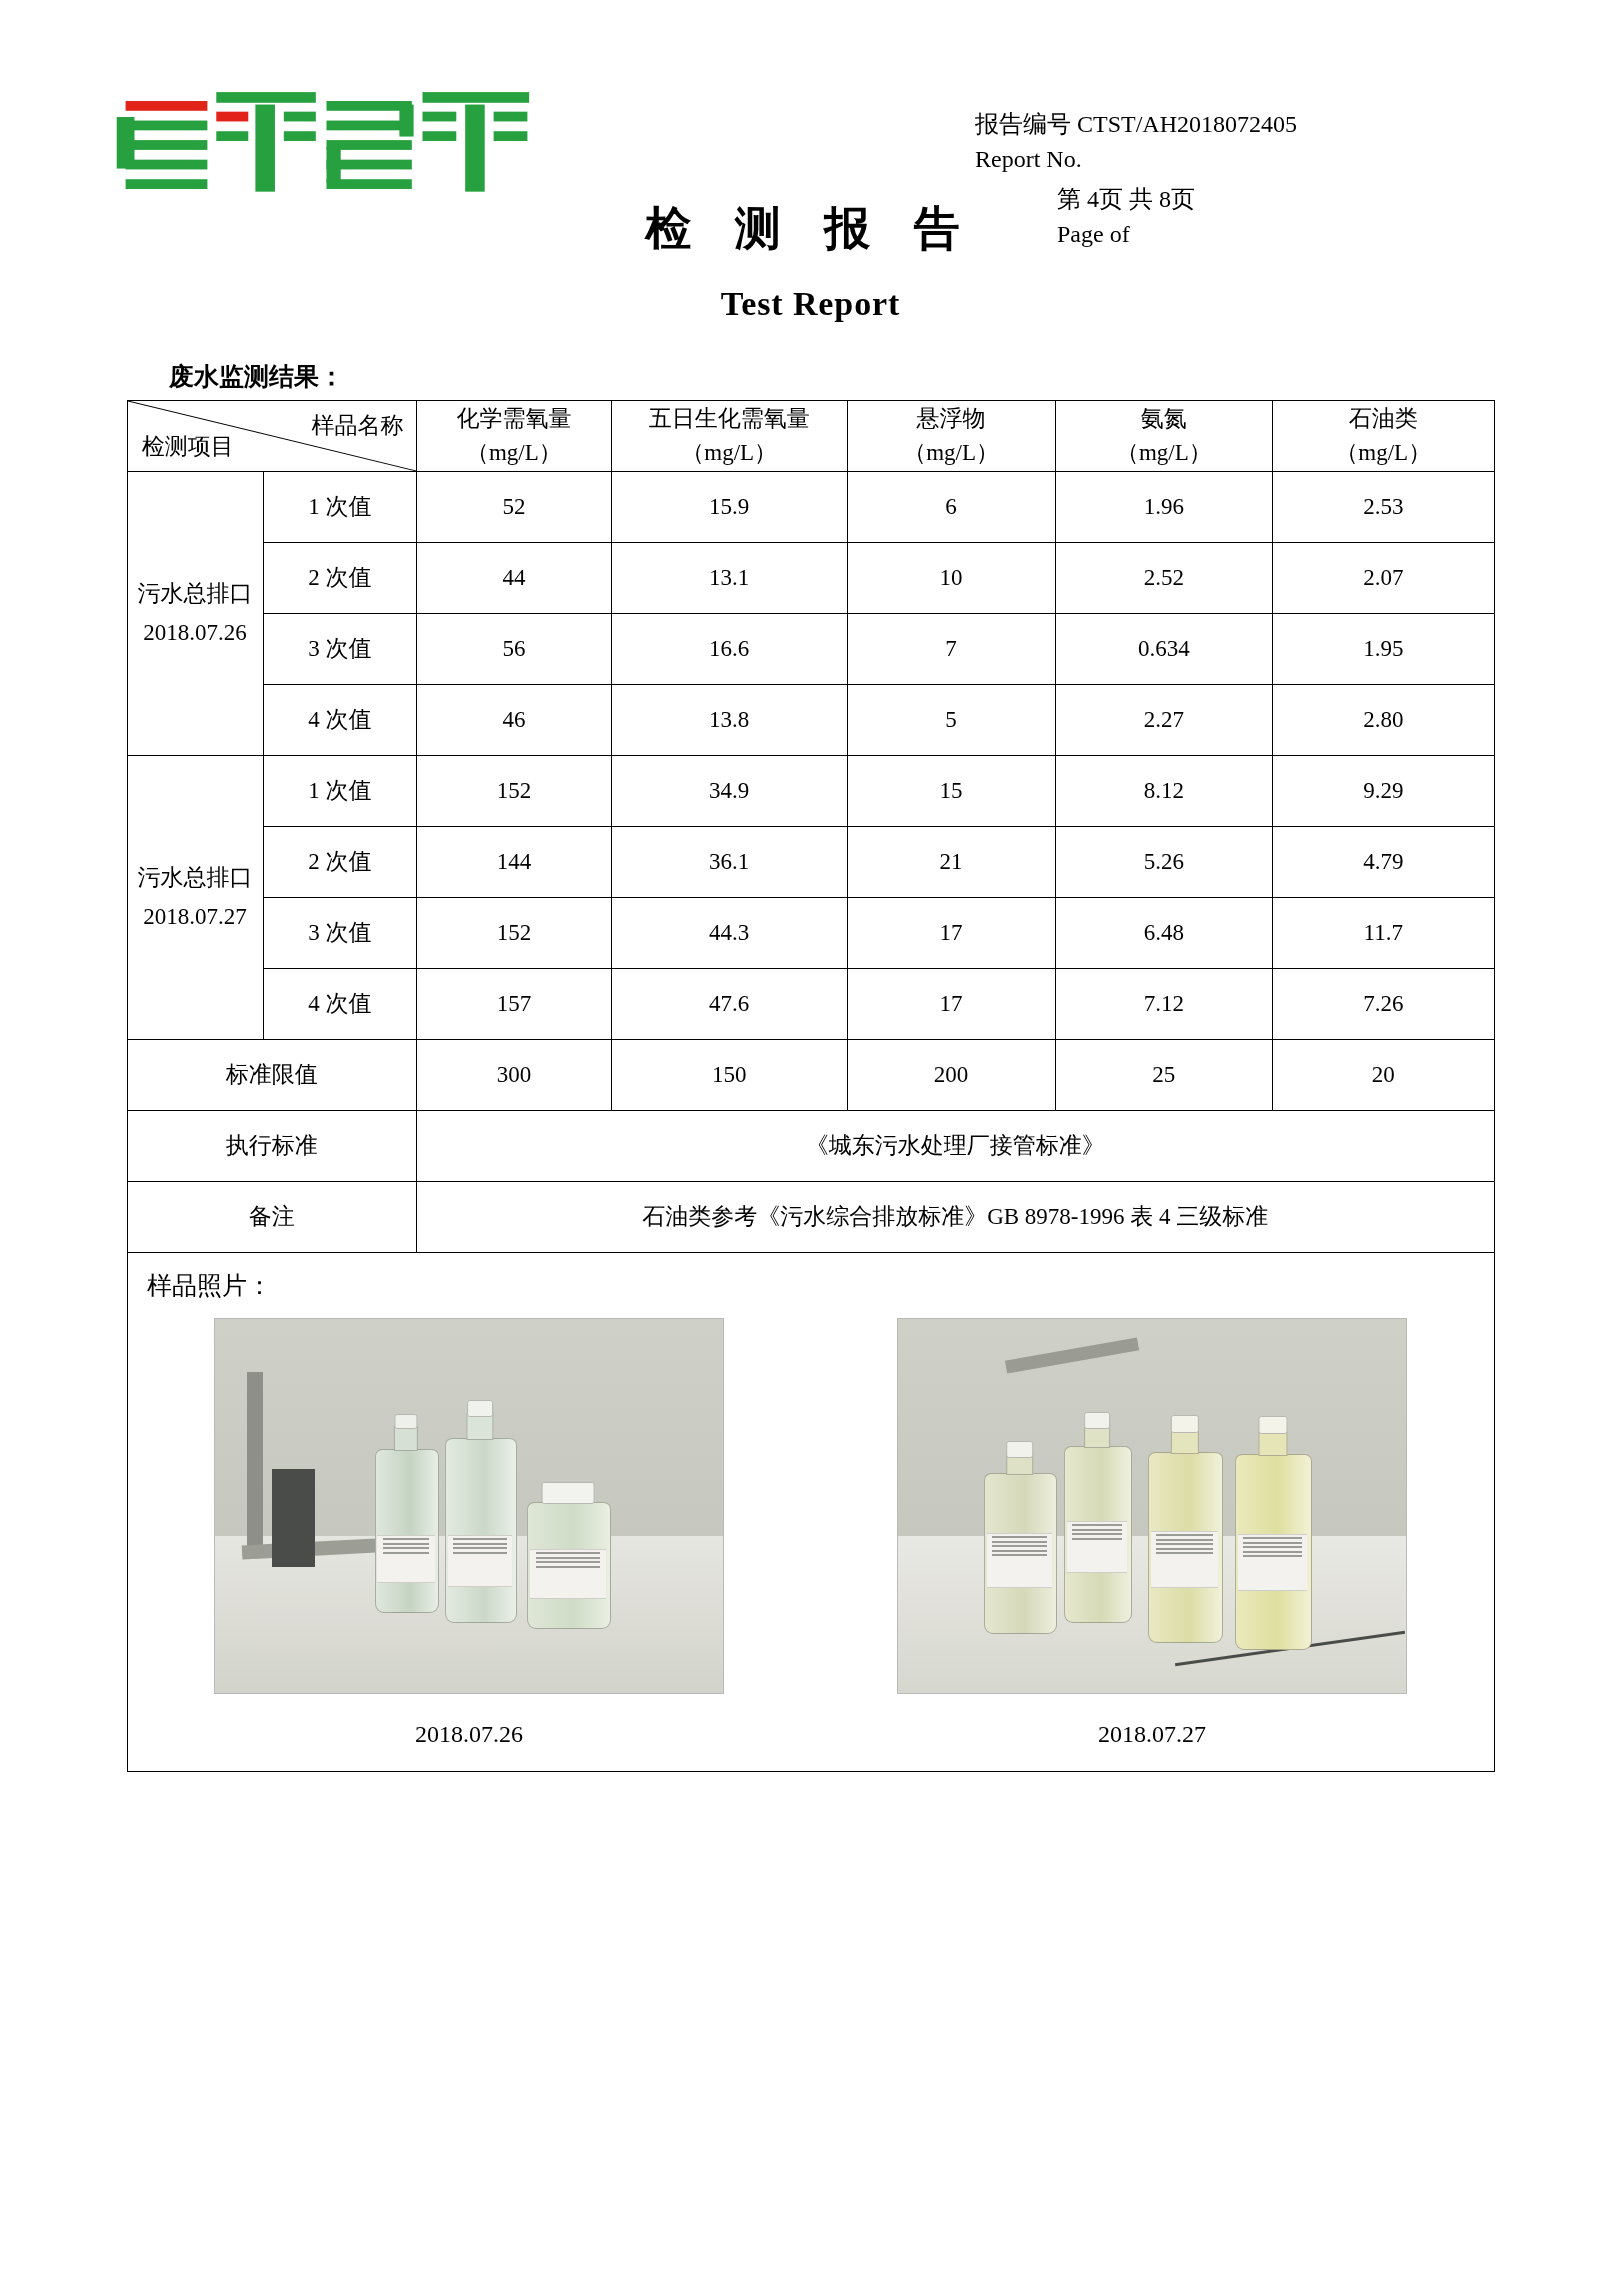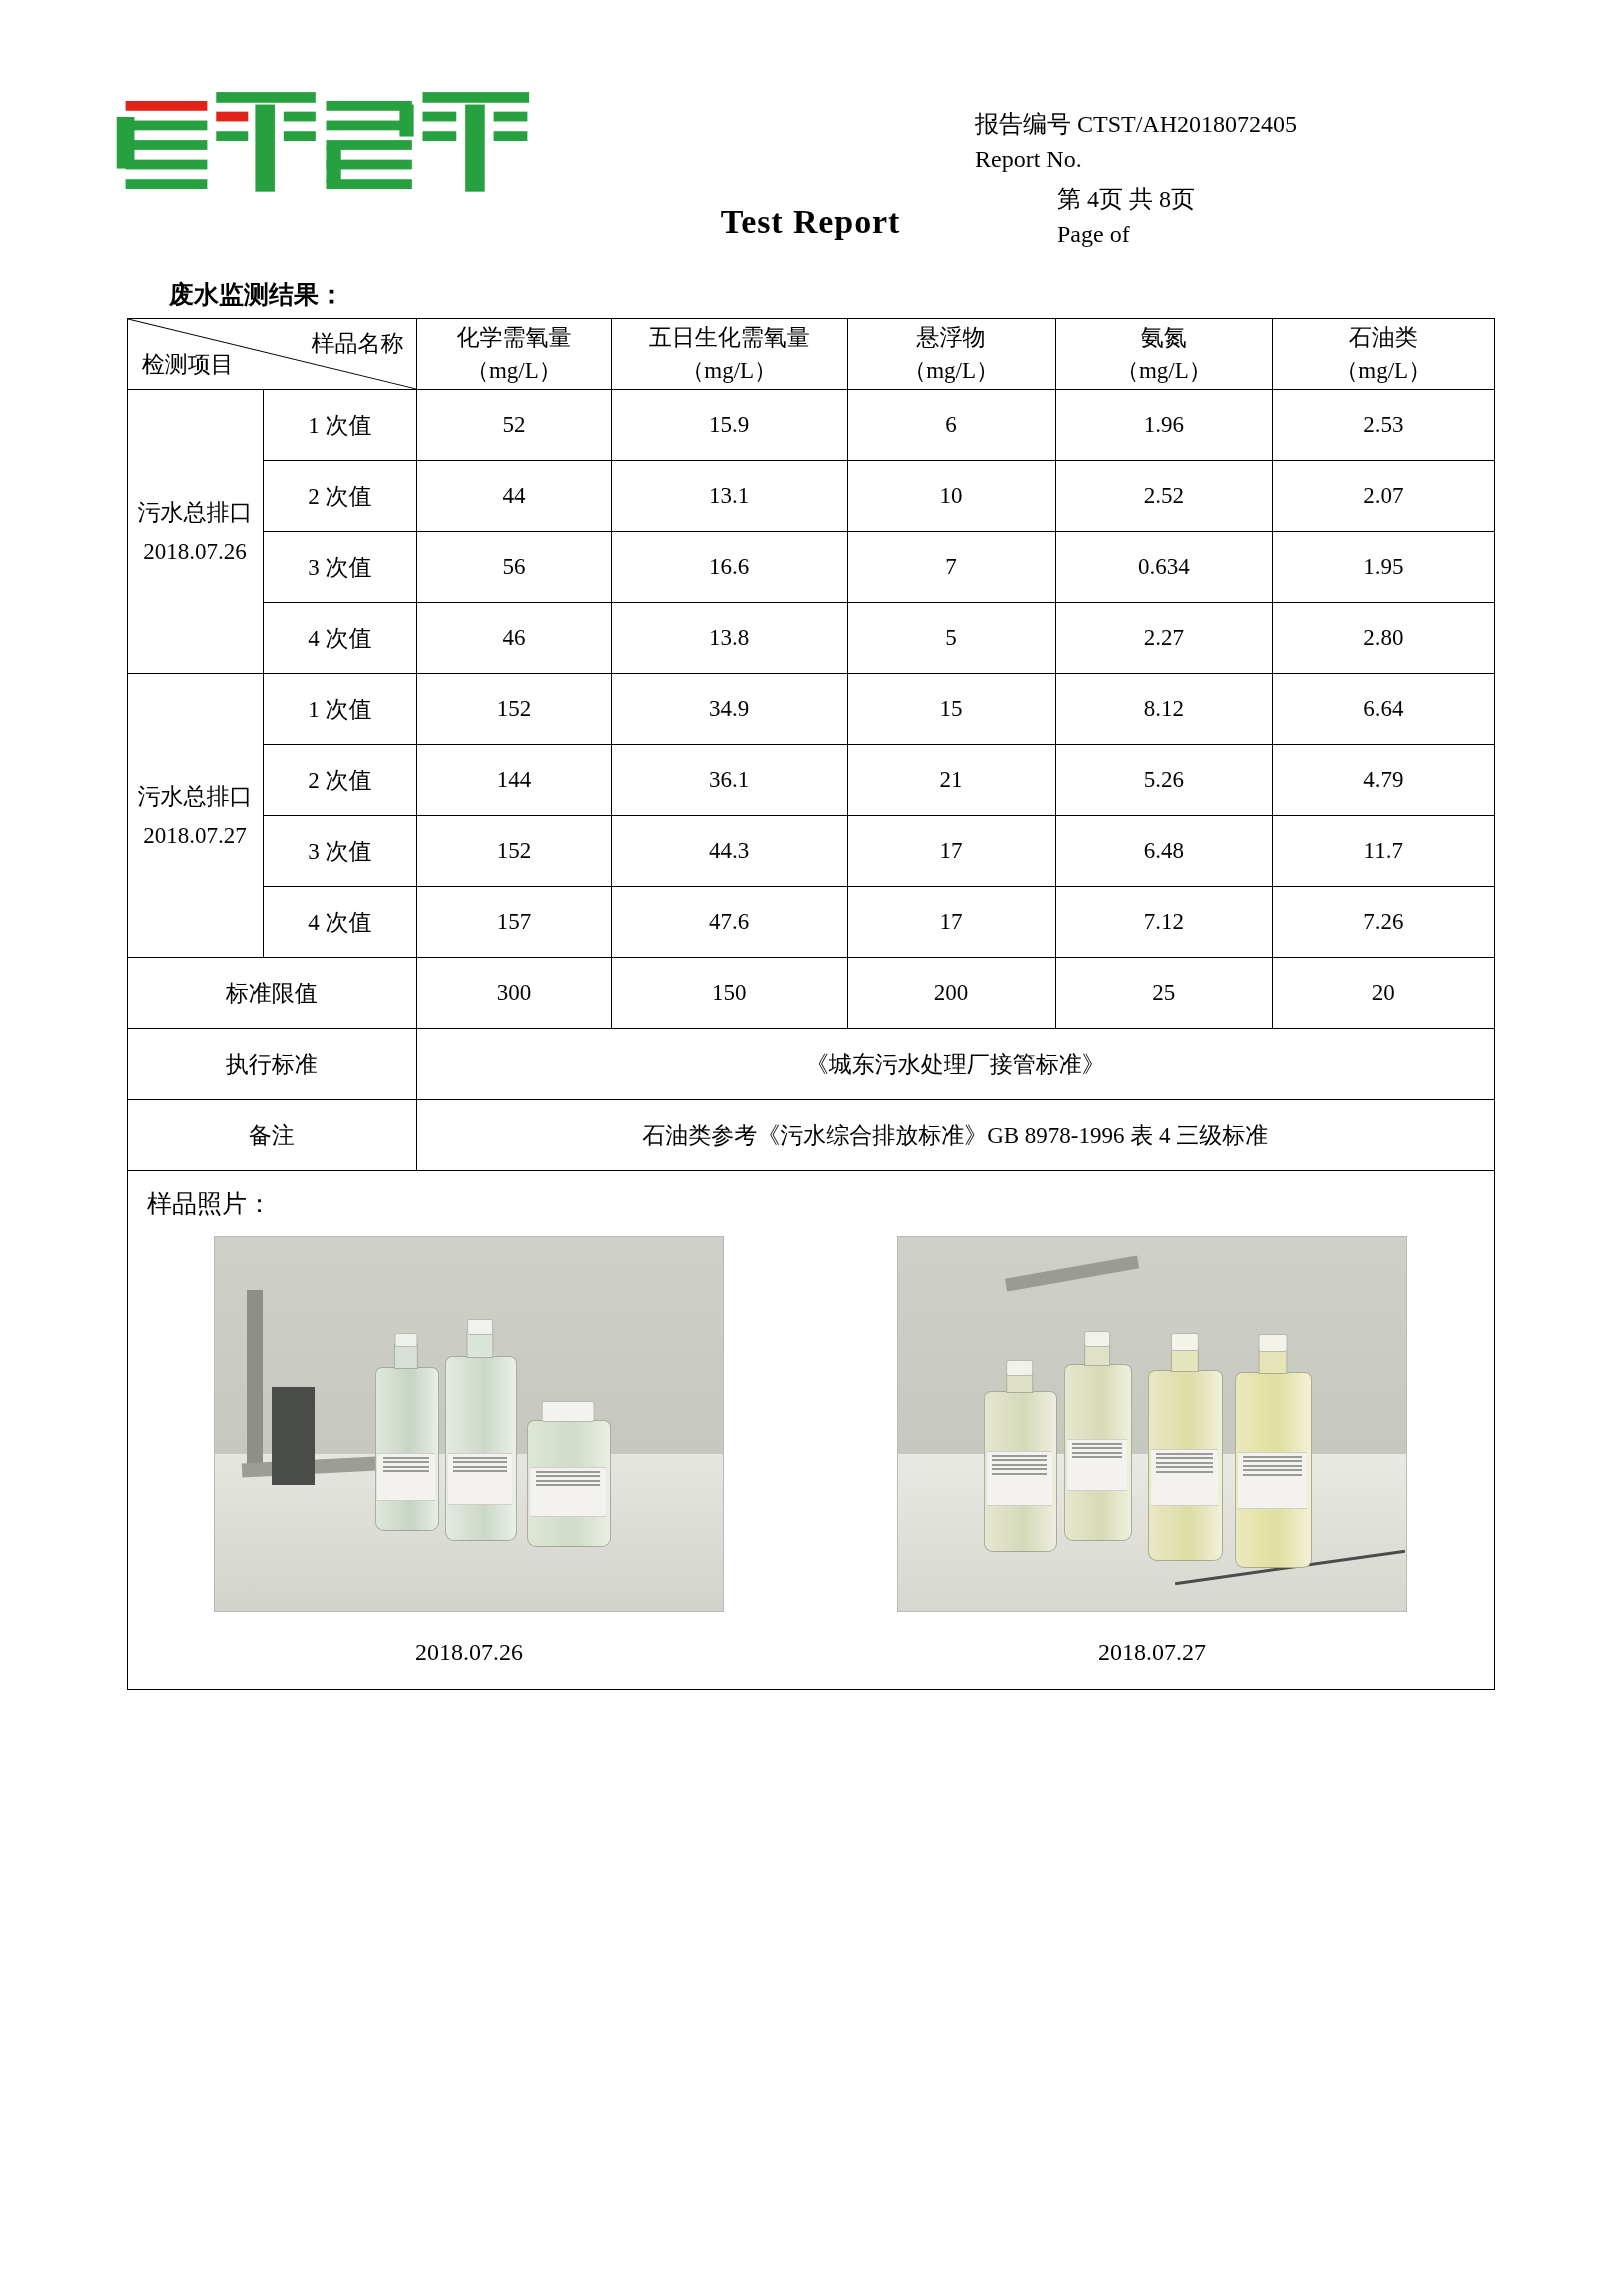--- a/index.html
+++ b/index.html
@@ -294,20 +294,21 @@
     <div class="report-meta">
       <div class="line1">报告编号 CTST/AH2018072405</div>
       <div class="line2">Report No.</div>
       <div class="page-meta">
         <div class="pl">第 4页  共 8页</div>
         <div class="pl">Page     of</div>
       </div>
     </div>
   </div>
 
+  <div class="title-cn">检 测 报 告</div>
   <div class="title-en">Test Report</div>
 
   <div class="section-label">废水监测结果：</div>
 
   <div class="table-wrap">
     <table class="main">
       <colgroup>
         <col style="width:134px">
         <col style="width:151px">
         <col style="width:192px">
@@ -388,21 +389,21 @@
         <tr>
           <td class="grp-label outer-border" rowspan="4">
             <div>污水总排口</div>
             <div>2018.07.27</div>
           </td>
           <td>1 次值</td>
           <td>152</td>
           <td>34.9</td>
           <td>15</td>
           <td>8.12</td>
-          <td class="outer-border">6.64</td>
+          <td class="outer-border">9.29</td>
         </tr>
         <tr>
           <td>2 次值</td>
           <td>144</td>
           <td>36.1</td>
           <td>21</td>
           <td>5.26</td>
           <td class="outer-border">4.79</td>
         </tr>
         <tr>

